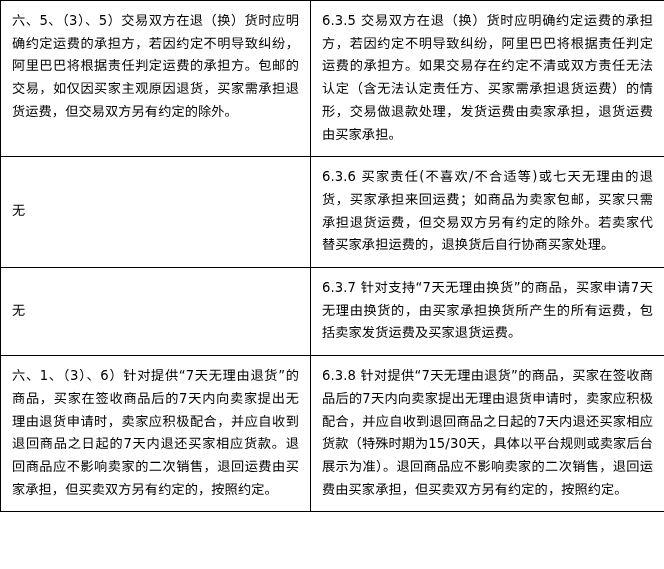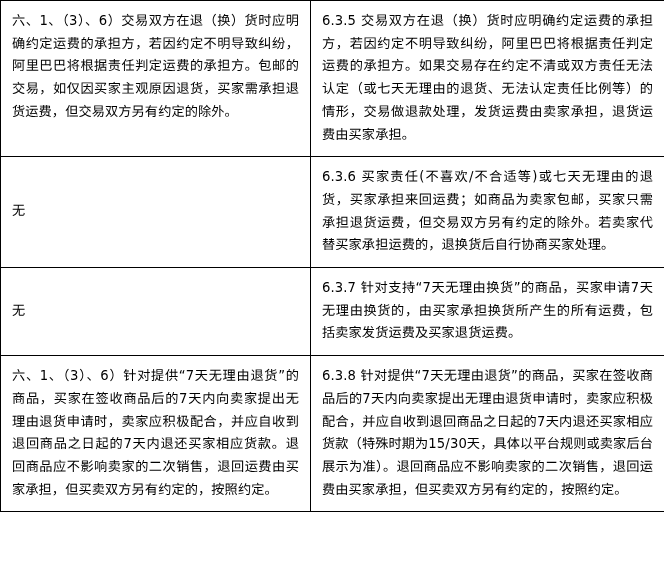--- a/index.html
+++ b/index.html
@@ -41,22 +41,22 @@
 </head>
 <body>
 
 <table class="doc-table">
   <colgroup>
     <col class="left-col">
     <col class="right-col">
   </colgroup>
   <tbody>
     <tr>
-      <td class="left-cell">六、1、（3）、6）交易双方在退（换）货时应明确约定运费的承担方，若因约定不明导致纠纷，阿里巴巴将根据责任判定运费的承担方。包邮的交易，如仅因买家主观原因退货，买家需承担退货运费，但交易双方另有约定的除外。</td>
-      <td class="right-cell">6.3.5 交易双方在退（换）货时应明确约定运费的承担方，若因约定不明导致纠纷，阿里巴巴将根据责任判定运费的承担方。如果交易存在约定不清或双方责任无法认定（或七天无理由的退货、无法认定责任比例等）的情形，交易做退款处理，发货运费由卖家承担，退货运费由买家承担。</td>
+      <td class="left-cell">六、5、（3）、5）交易双方在退（换）货时应明确约定运费的承担方，若因约定不明导致纠纷，阿里巴巴将根据责任判定运费的承担方。包邮的交易，如仅因买家主观原因退货，买家需承担退货运费，但交易双方另有约定的除外。</td>
+      <td class="right-cell">6.3.5 交易双方在退（换）货时应明确约定运费的承担方，若因约定不明导致纠纷，阿里巴巴将根据责任判定运费的承担方。如果交易存在约定不清或双方责任无法认定（含无法认定责任方、买家需承担退货运费）的情形，交易做退款处理，发货运费由卖家承担，退货运费由买家承担。</td>
     </tr>
     <tr>
       <td class="left-cell vcenter">无</td>
       <td class="right-cell">6.3.6 买家责任(不喜欢/不合适等)或七天无理由的退货，买家承担来回运费；如商品为卖家包邮，买家只需承担退货运费，但交易双方另有约定的除外。若卖家代替买家承担运费的，退换货后自行协商买家处理。</td>
     </tr>
     <tr>
       <td class="left-cell vcenter">无</td>
       <td class="right-cell">6.3.7 针对支持“7天无理由换货”的商品，买家申请7天无理由换货的，由买家承担换货所产生的所有运费，包括卖家发货运费及买家退货运费。</td>
     </tr>
     <tr>

